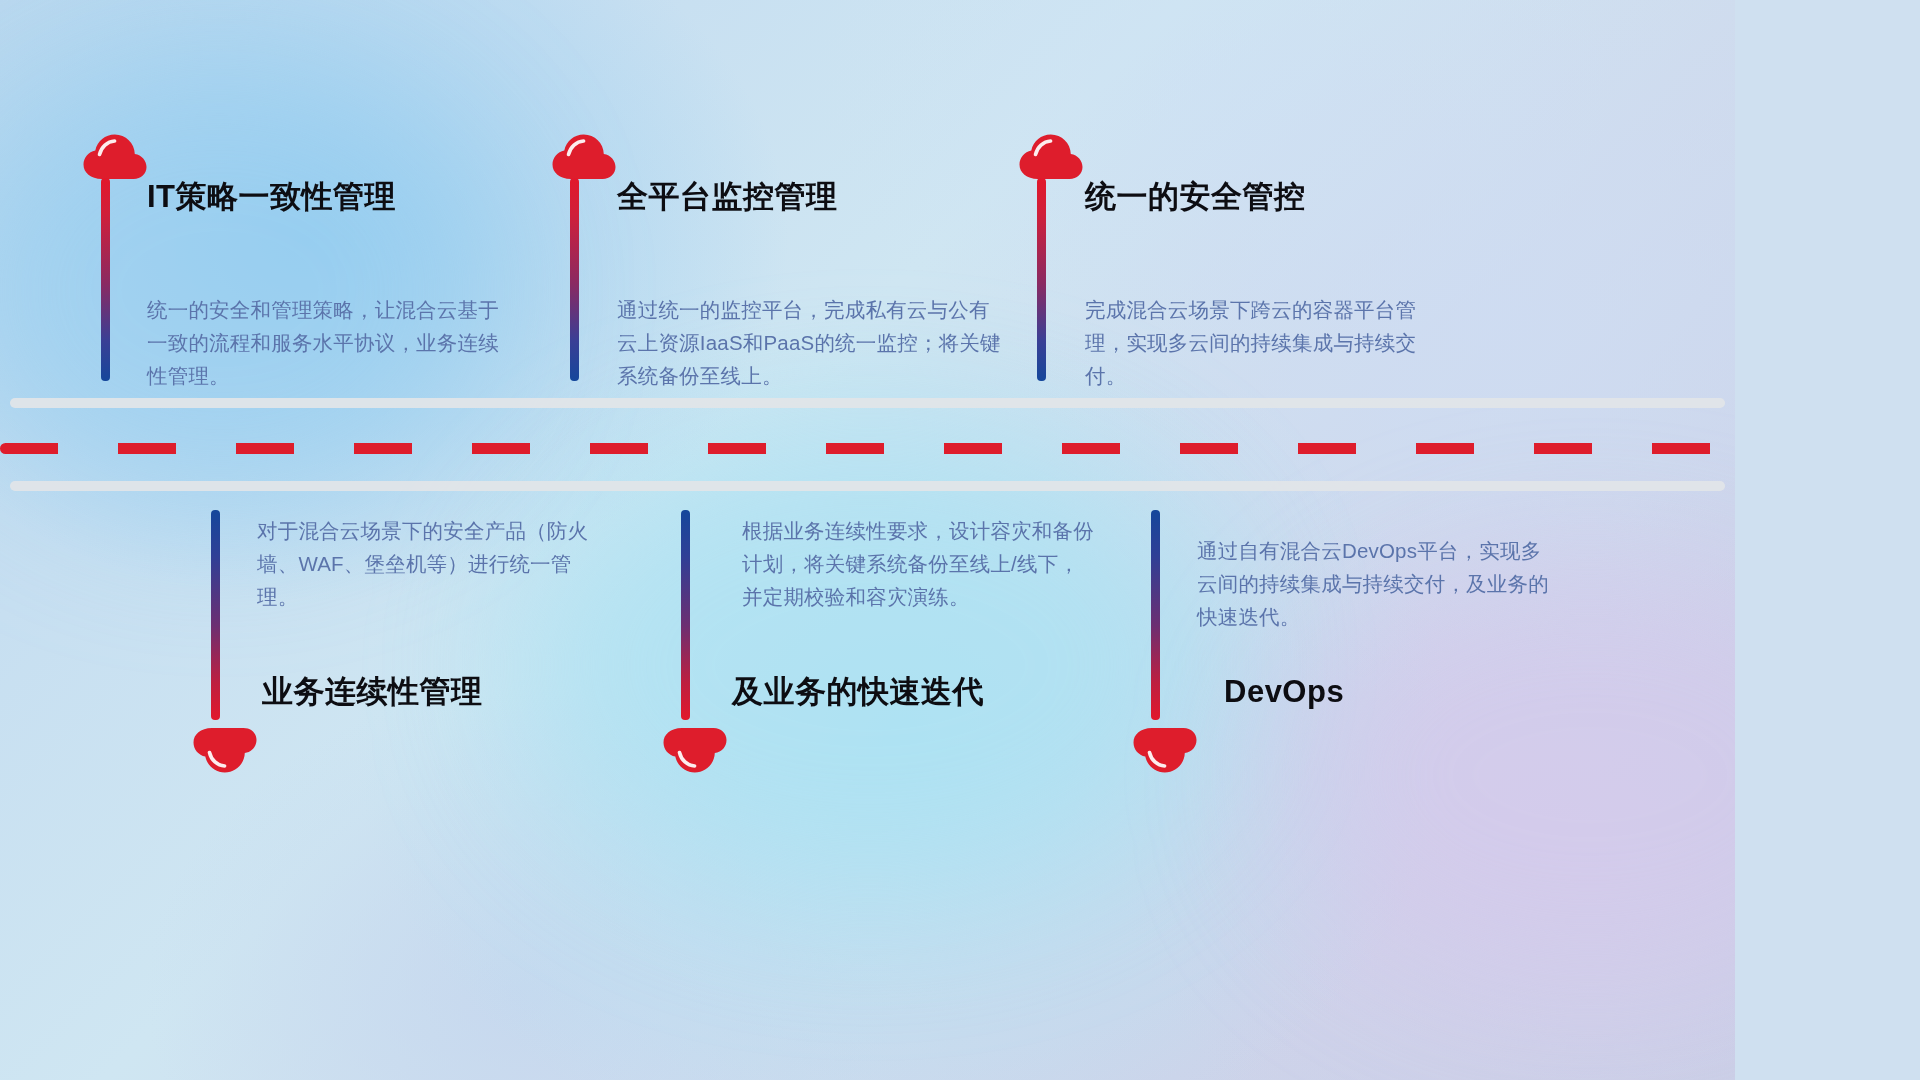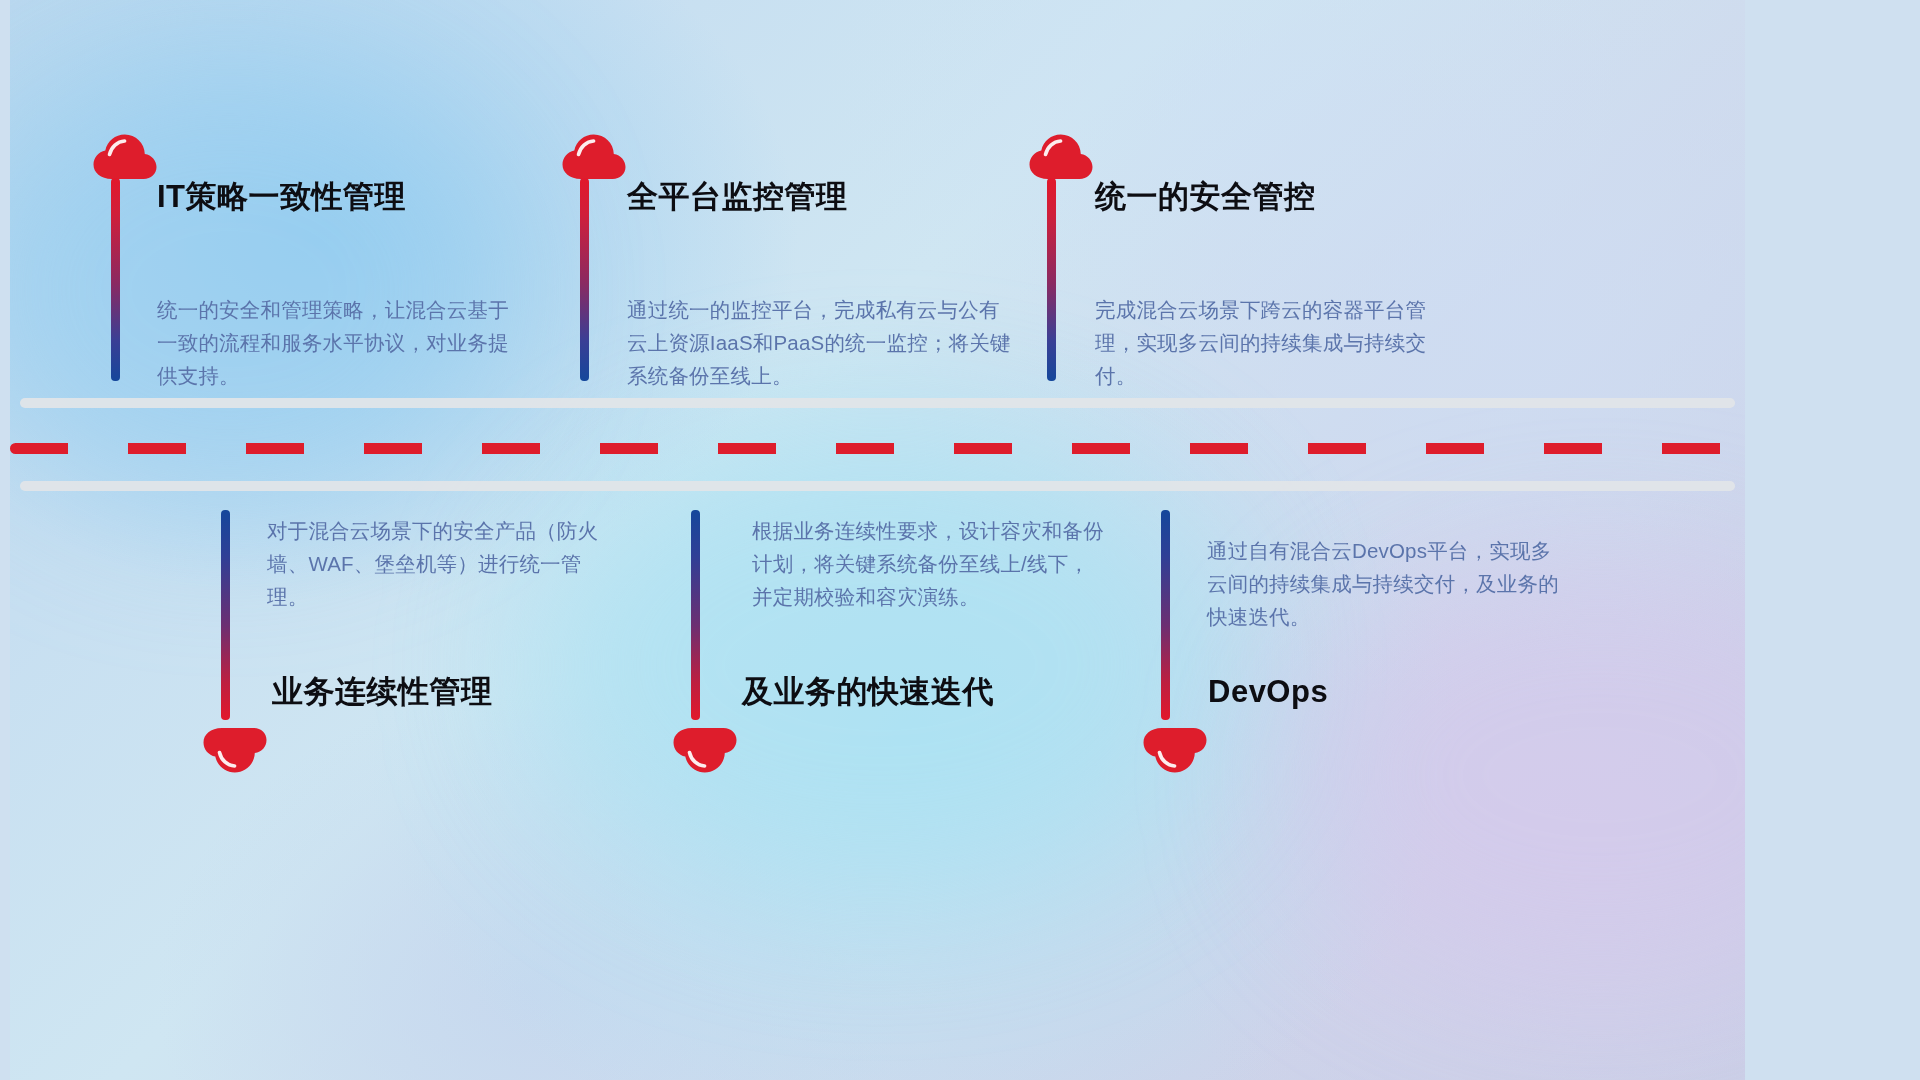--- a/index.html
+++ b/index.html
@@ -24,21 +24,20 @@
     height: 1080px;
     overflow: hidden;
     background:
       radial-gradient(ellipse 680px 520px at 18% 22%, rgba(150,205,240,0.85) 0%, rgba(150,205,240,0) 70%),
       radial-gradient(ellipse 760px 620px at 52% 68%, rgba(176,228,244,0.80) 0%, rgba(176,228,244,0) 72%),
       radial-gradient(ellipse 700px 560px at 86% 30%, rgba(206,220,242,0.85) 0%, rgba(206,220,242,0) 70%),
       radial-gradient(ellipse 640px 520px at 90% 78%, rgba(214,206,236,0.80) 0%, rgba(214,206,236,0) 70%),
       radial-gradient(ellipse 520px 420px at 30% 92%, rgba(196,214,238,0.75) 0%, rgba(196,214,238,0) 72%),
       radial-gradient(ellipse 560px 400px at 70% 8%, rgba(206,226,244,0.70) 0%, rgba(206,226,244,0) 72%),
       linear-gradient(135deg, #bcd9ef 0%, #c7dff1 22%, #cfe6f2 42%, #cfdcee 62%, #cdd4ea 80%, #c8cfe6 100%);
-    margin-left: 10px;
   }
 
   .bg-blob {
     position: absolute;
     border-radius: 50%;
     filter: blur(72px);
     pointer-events: none;
   }
 
   
@@ -132,21 +131,21 @@
     <div class="cloud" style="left:82px; top:132px;">
       <svg viewBox="0 0 66 48" xmlns="http://www.w3.org/2000/svg">
         <path d="M20 47 C8.5 47 1.5 40.5 1.5 32.5 C1.5 25.5 6.5 19.8 13.3 18.4
                  C15.3 9.2 23.2 2.6 32.8 2.6 C43.7 2.6 52.5 11.2 52.8 21.9
                  C59.8 23 64.5 28.6 64.5 35.1 C64.5 41.9 59 47 51.6 47 Z" fill="#de1d2c"></path>
         <path d="M17.5 22.5 C19.2 14.9 25.4 9.4 32.6 9.0" fill="none" stroke="#ffffff" stroke-width="3.6" stroke-linecap="round" opacity="0.92"></path>
       </svg>
     </div>
     <div class="stem top" style="left:101px; top:178px; height:203px;"></div>
     <div class="col-title" style="left:147px; top:178px;">IT策略一致性管理</div>
-    <div class="col-body" style="left:147px; top:293px; width:356px;">统一的安全和管理策略，让混合云基于一致的流程和服务水平协议，对业务提供支持。</div>
+    <div class="col-body" style="left:147px; top:293px; width:356px;">统一的安全和管理策略，让混合云基于一致的流程和服务水平协议，业务连续性管理。</div>
   </div>
 
   <div class="col">
     <div class="cloud" style="left:551px; top:132px;">
       <svg viewBox="0 0 66 48" xmlns="http://www.w3.org/2000/svg">
         <path d="M20 47 C8.5 47 1.5 40.5 1.5 32.5 C1.5 25.5 6.5 19.8 13.3 18.4
                  C15.3 9.2 23.2 2.6 32.8 2.6 C43.7 2.6 52.5 11.2 52.8 21.9
                  C59.8 23 64.5 28.6 64.5 35.1 C64.5 41.9 59 47 51.6 47 Z" fill="#de1d2c"></path>
         <path d="M17.5 22.5 C19.2 14.9 25.4 9.4 32.6 9.0" fill="none" stroke="#ffffff" stroke-width="3.6" stroke-linecap="round" opacity="0.92"></path>
       </svg>
@@ -202,21 +201,21 @@
                  C15.3 9.2 23.2 2.6 32.8 2.6 C43.7 2.6 52.5 11.2 52.8 21.9
                  C59.8 23 64.5 28.6 64.5 35.1 C64.5 41.9 59 47 51.6 47 Z" fill="#de1d2c"></path>
         <path d="M17.5 22.5 C19.2 14.9 25.4 9.4 32.6 9.0" fill="none" stroke="#ffffff" stroke-width="3.6" stroke-linecap="round" opacity="0.92"></path>
       </svg>
     </div>
   </div>
 
   <div class="col">
     <div class="stem bottom" style="left:1151px; top:510px; height:210px;"></div>
     <div class="col-body" style="left:1197px; top:534px; width:352px;">通过自有混合云DevOps平台，实现多云间的持续集成与持续交付，及业务的快速迭代。</div>
-    <div class="col-title" style="left:1198px; top:673px;">DevOps</div>
+    <div class="col-title" style="left:1224px; top:673px;">DevOps</div>
     <div class="cloud flipped" style="left:1132px; top:727px;">
       <svg viewBox="0 0 66 48" xmlns="http://www.w3.org/2000/svg">
         <path d="M20 47 C8.5 47 1.5 40.5 1.5 32.5 C1.5 25.5 6.5 19.8 13.3 18.4
                  C15.3 9.2 23.2 2.6 32.8 2.6 C43.7 2.6 52.5 11.2 52.8 21.9
                  C59.8 23 64.5 28.6 64.5 35.1 C64.5 41.9 59 47 51.6 47 Z" fill="#de1d2c"></path>
         <path d="M17.5 22.5 C19.2 14.9 25.4 9.4 32.6 9.0" fill="none" stroke="#ffffff" stroke-width="3.6" stroke-linecap="round" opacity="0.92"></path>
       </svg>
     </div>
   </div>
 

